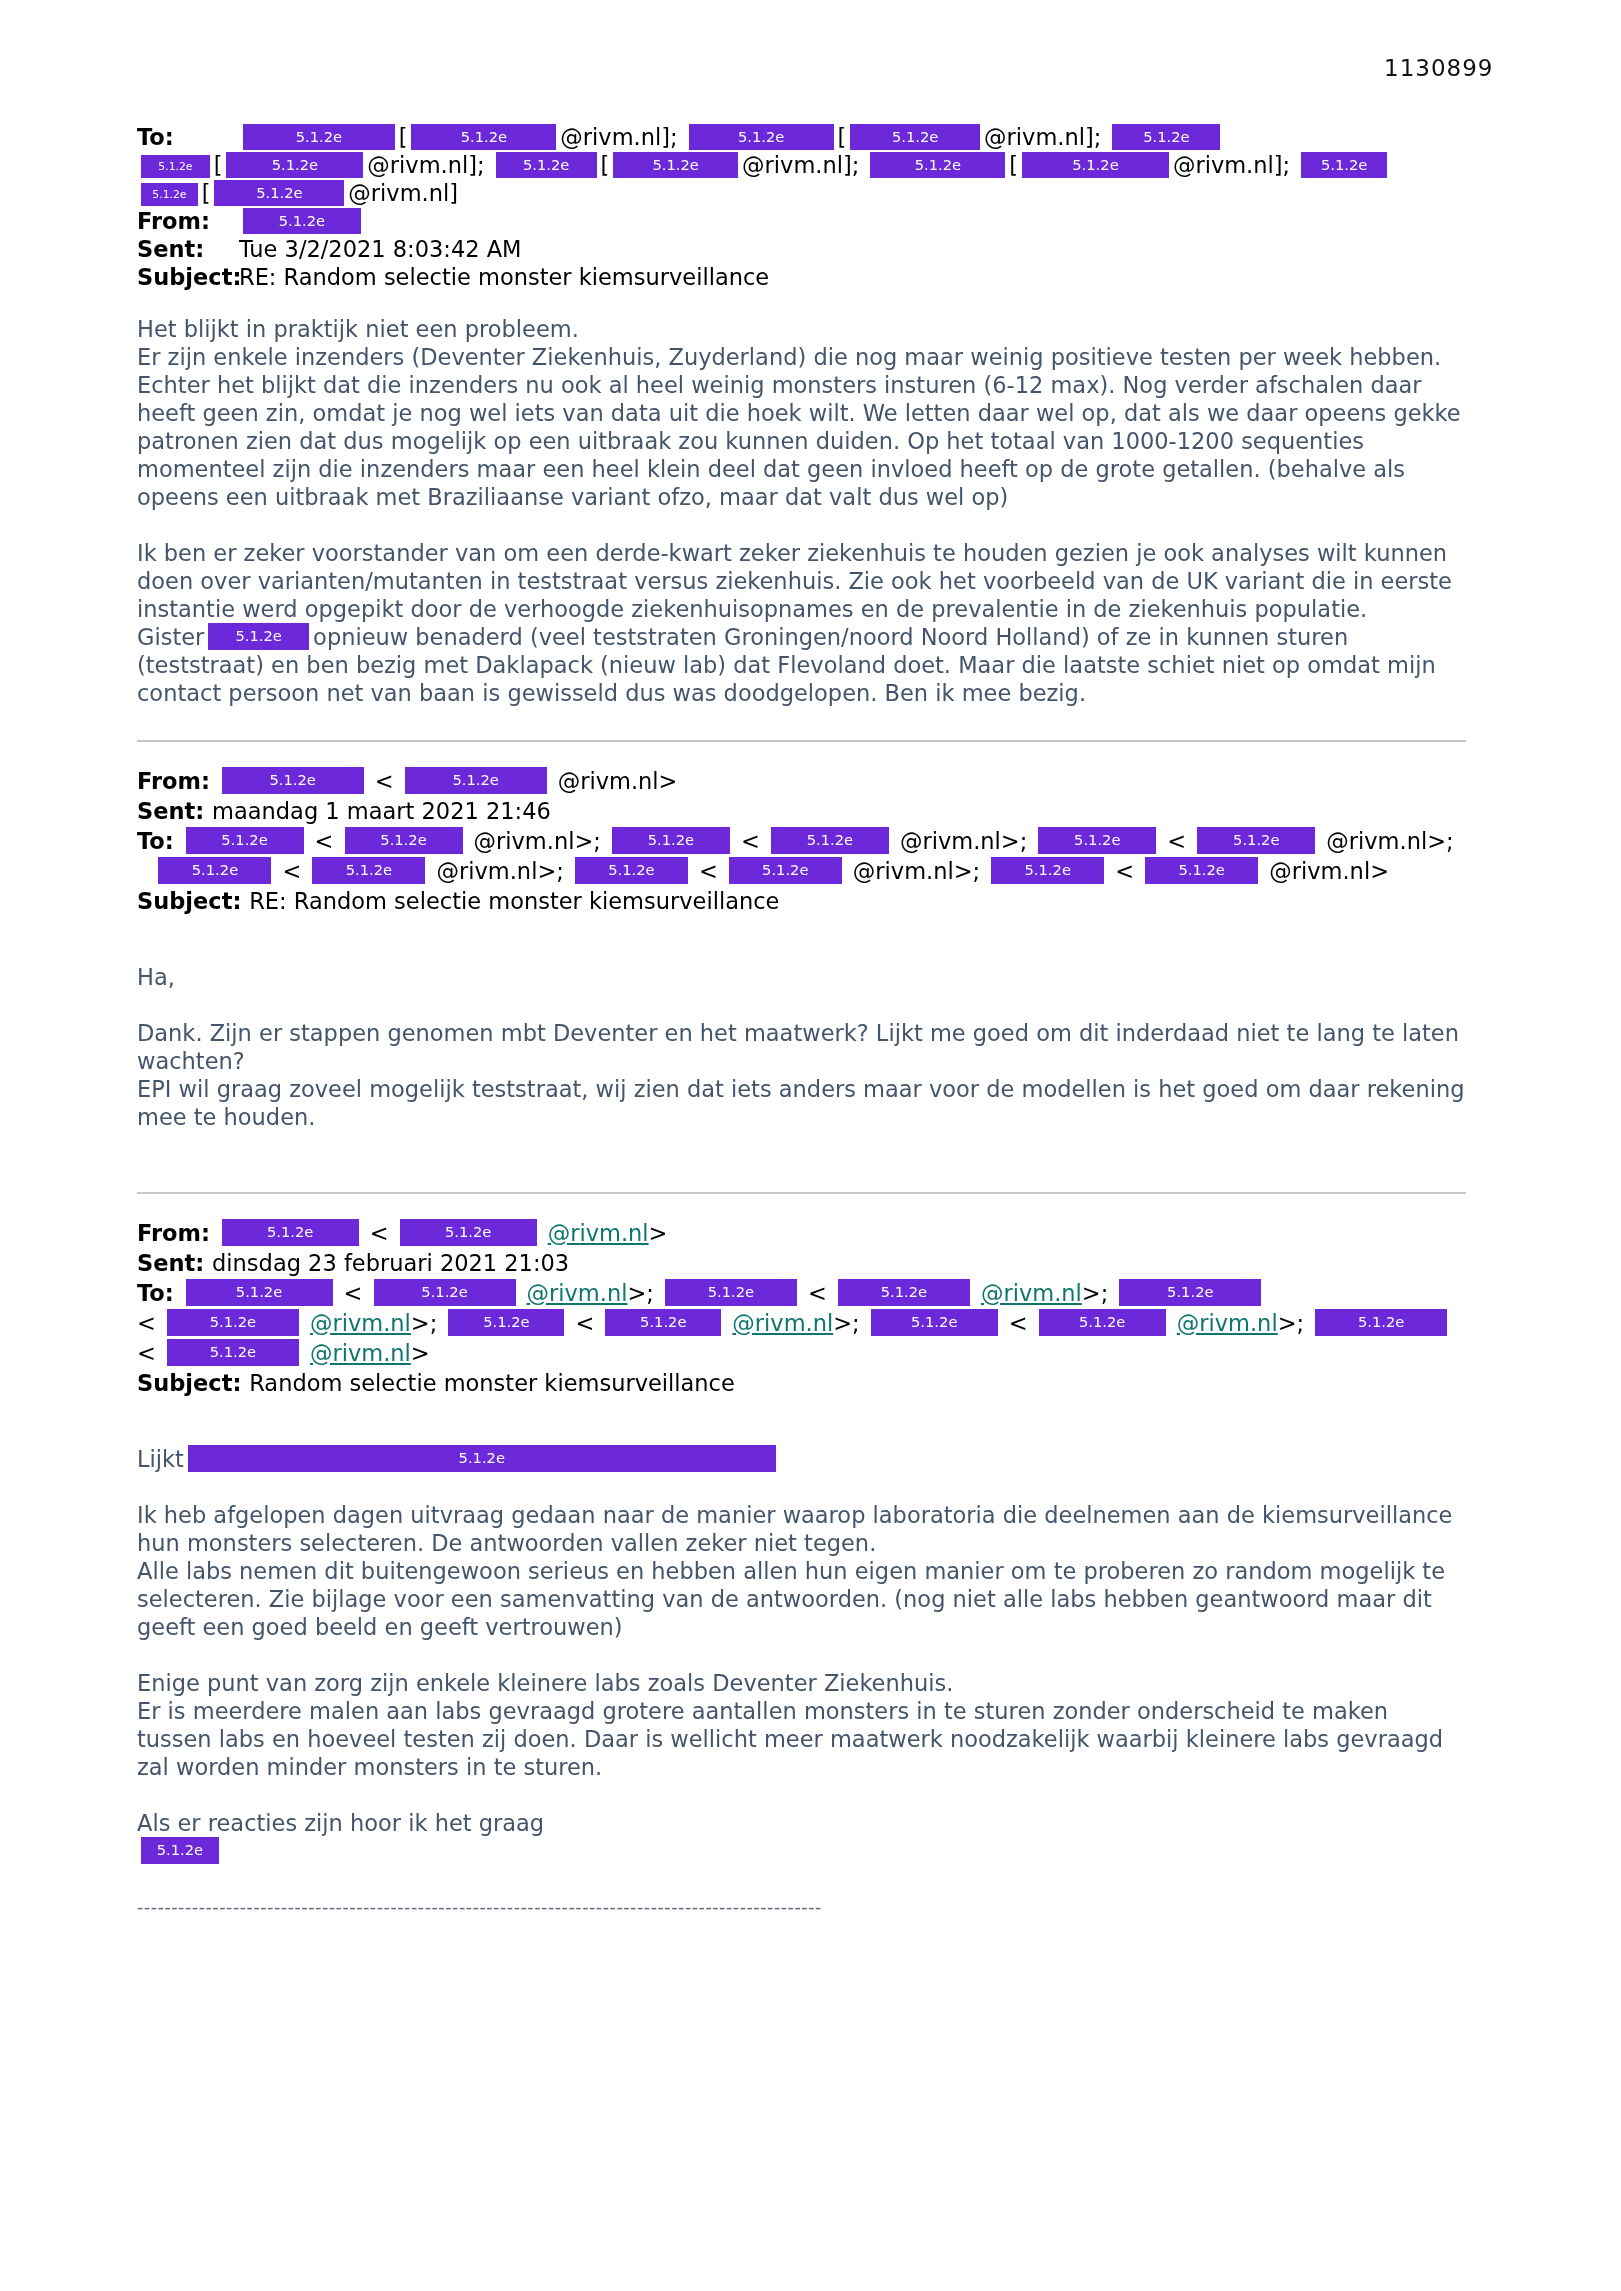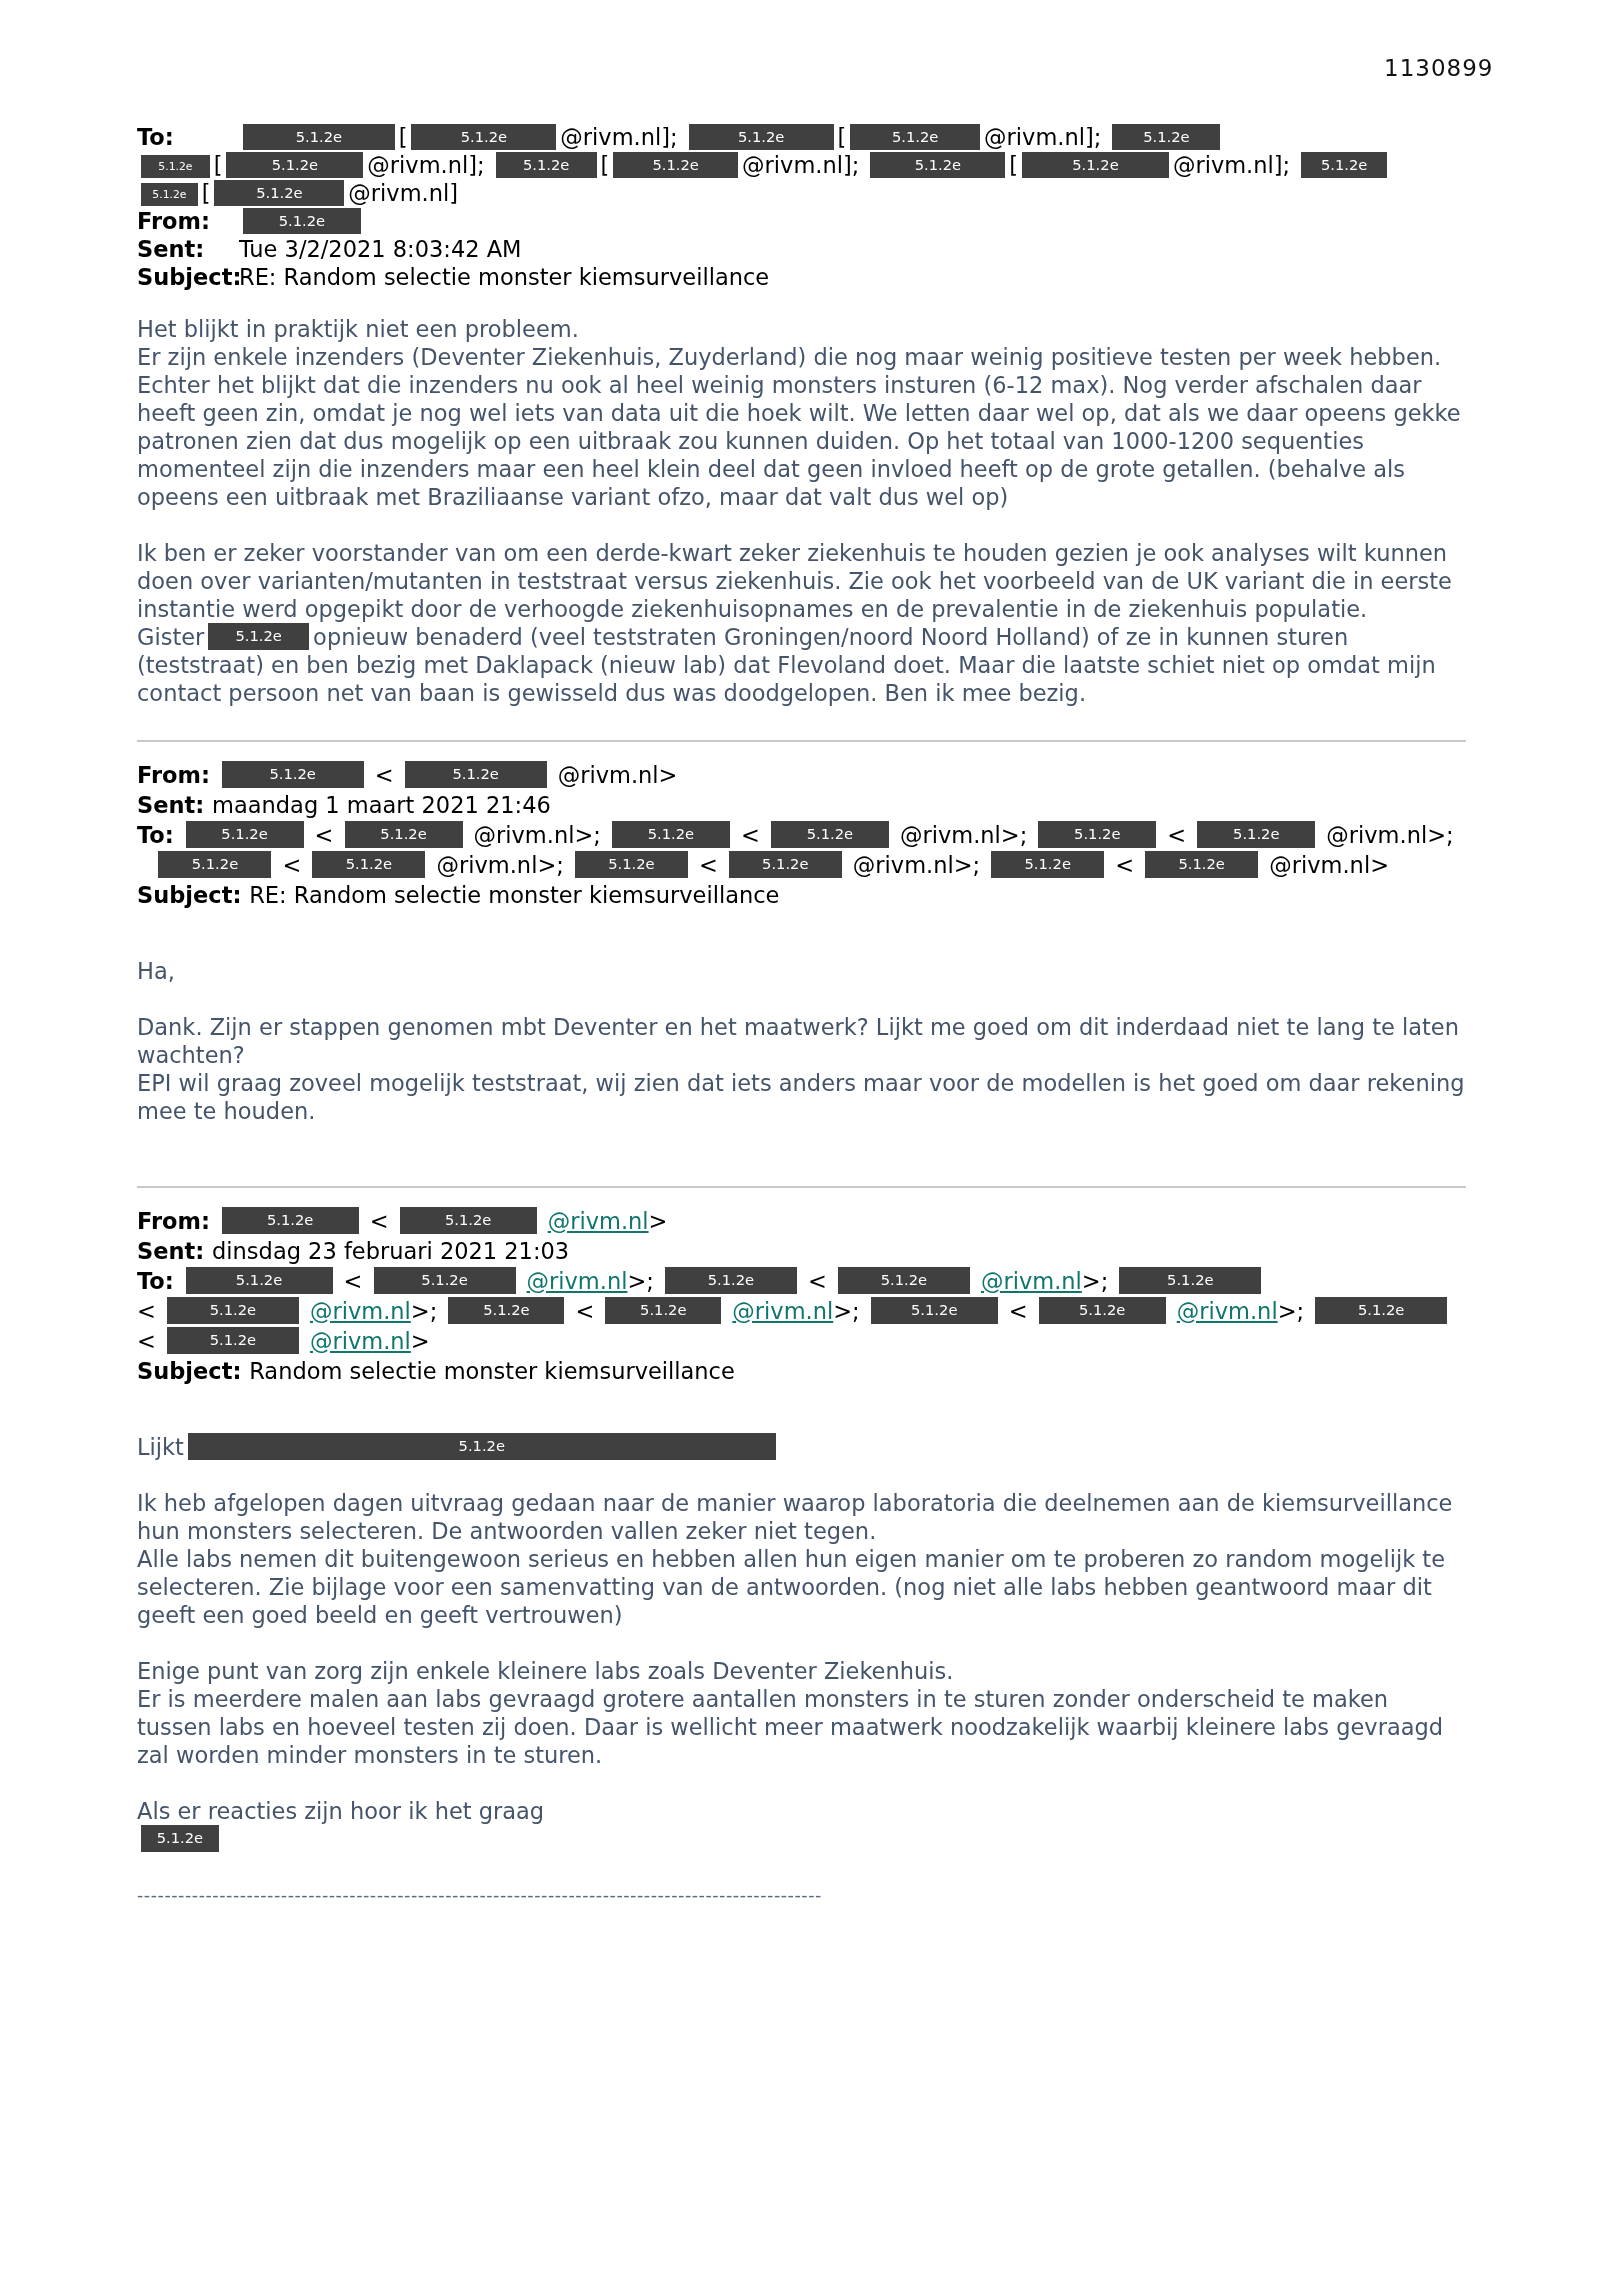--- a/index.html
+++ b/index.html
@@ -17,34 +17,34 @@
     font-size: 23px; letter-spacing: 1px; color: #111;
   }
   .content { position: absolute; left: 137px; top: 123px; width: 1329px; }
 
   
   .hdr1 .hl { font-size: 22.5px; line-height: 28px; white-space: nowrap; }
   .hlabel { display: inline-block; width: 102px; font-weight: bold; }
   .hlabel.wide { width: 208px; }
 
   
-  .hdr2 { border-top: 2px solid #c8c8c8; padding-top: 18px; margin-top: 33px; }
+  .hdr2 { border-top: 2px solid #c8c8c8; padding-top: 24px; margin-top: 33px; }
   .tline { font-size: 22.5px; line-height: 30px; white-space: nowrap; }
   .tline .b { font-weight: bold; }
   .cont2 { padding-left: 17.6px; }
 
   
   .body { color: #44546a; font-size: 22.5px; line-height: 28px; margin-top: 47px; }
   .body.first { margin-top: 23.5px; }
   .para { min-height: 28px; }
   .sep { font-size: 17.6px; color: #5a6a7a; letter-spacing: 0.5px; line-height: 28px; }
 
   
   .red {
-    display: inline-block; background: #404040; color: #fff;
+    display: inline-block; background: #6d28d9; color: #fff;
     font-size: 14.7px; height: 26.5px; line-height: 26.5px;
     text-align: center; vertical-align: text-bottom; margin: 0 3.9px;
     overflow: hidden;
   }
   .red.s { font-size: 10.8px; height: 23.5px; line-height: 23.5px; }
 
   .lnk { color: #0f766e; text-decoration: underline; }
 </style>
 </head>
 <body>

